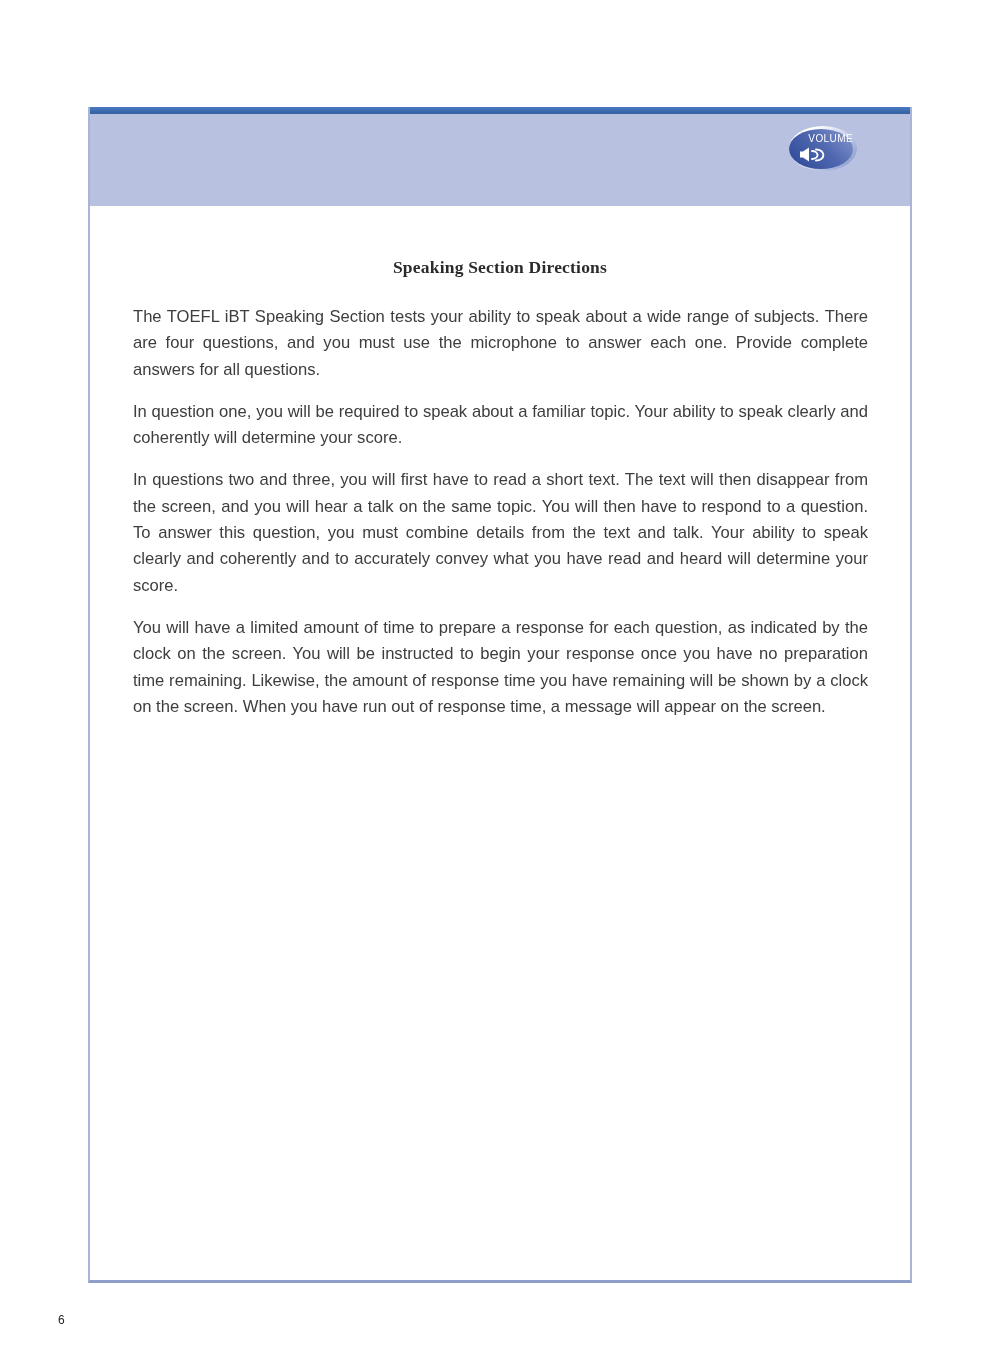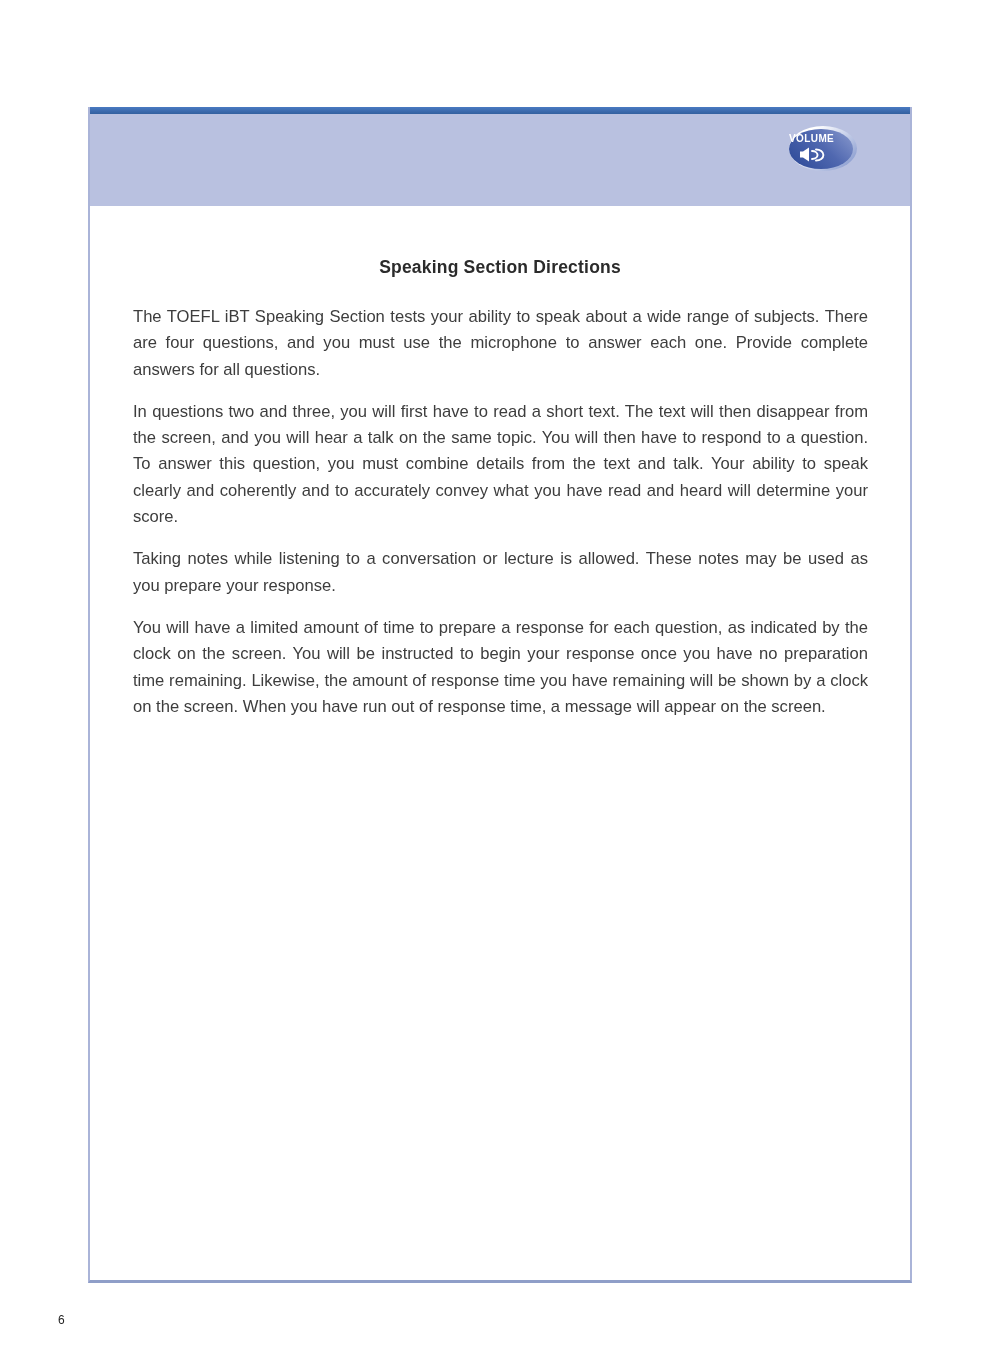--- a/index.html
+++ b/index.html
@@ -64,40 +64,41 @@
     right: 4px;
     bottom: 2px;
     border-radius: 50%;
     background: linear-gradient(45deg, #34509d 15%, #5068b0 55%, #7e90c8 90%);
   }
   .volume-label {
     position: absolute;
     top: 7px;
     left: 0;
     width: 64px;
-    text-align: left;
+    text-align: right;
     font-size: 10px;
-    font-weight: bold;
+    font-weight: normal;
     color: #ffffff;
     letter-spacing: 0.4px;
   }
   .speaker-icon {
     position: absolute;
     left: 10px;
     top: 21px;
   }
 
   
   .doc-title {
     text-align: center;
     font-size: 17.5px;
     font-weight: bold;
     color: #2b2b2b;
     margin: 51px 0 26px 0;
     letter-spacing: 0.2px;
+    font-family: Liberation Serif, serif;
   }
   .doc-body {
     padding: 0 42px 0 43px;
   }
   .doc-body p {
     text-align: justify;
     font-size: 16.6px;
     line-height: 26.3px;
     color: #3d3d3d;
     margin: 16px 0 15px 0;
@@ -132,22 +133,22 @@
             <path d="M17,2.5 a7,5.2 0 0 1 0,11" stroke="#ffffff" stroke-width="1.9" fill="none" stroke-linecap="round"></path>
           </svg>
         </span>
       </div>
     </div>
 
     <h1 class="doc-title">Speaking Section Directions</h1>
 
     <div class="doc-body">
       <p>The TOEFL iBT Speaking Section tests your ability to speak about a wide range of subjects. There are four questions, and you must use the microphone to answer each one. Provide complete answers for all questions.</p>
+      <p>In question one, you will be required to speak about a familiar topic. Your ability to speak clearly and coherently will determine your score.</p>
       <p>In questions two and three, you will first have to read a short text. The text will then disappear from the screen, and you will hear a talk on the same topic. You will then have to respond to a question. To answer this question, you must combine details from the text and talk. Your ability to speak clearly and coherently and to accurately convey what you have read and heard will determine your score.</p>
-      <p>Taking notes while listening to a conversation or lecture is allowed. These notes may be used as you prepare your response.</p>
       <p>You will have a limited amount of time to prepare a response for each question, as indicated by the clock on the screen. You will be instructed to begin your response once you have no preparation time remaining. Likewise, the amount of response time you have remaining will be shown by a clock on the screen. When you have run out of response time, a message will appear on the screen.</p>
     </div>
 
   </div>
 
   <div class="page-number">6</div>
 
 </div>
 
 </body></html>

